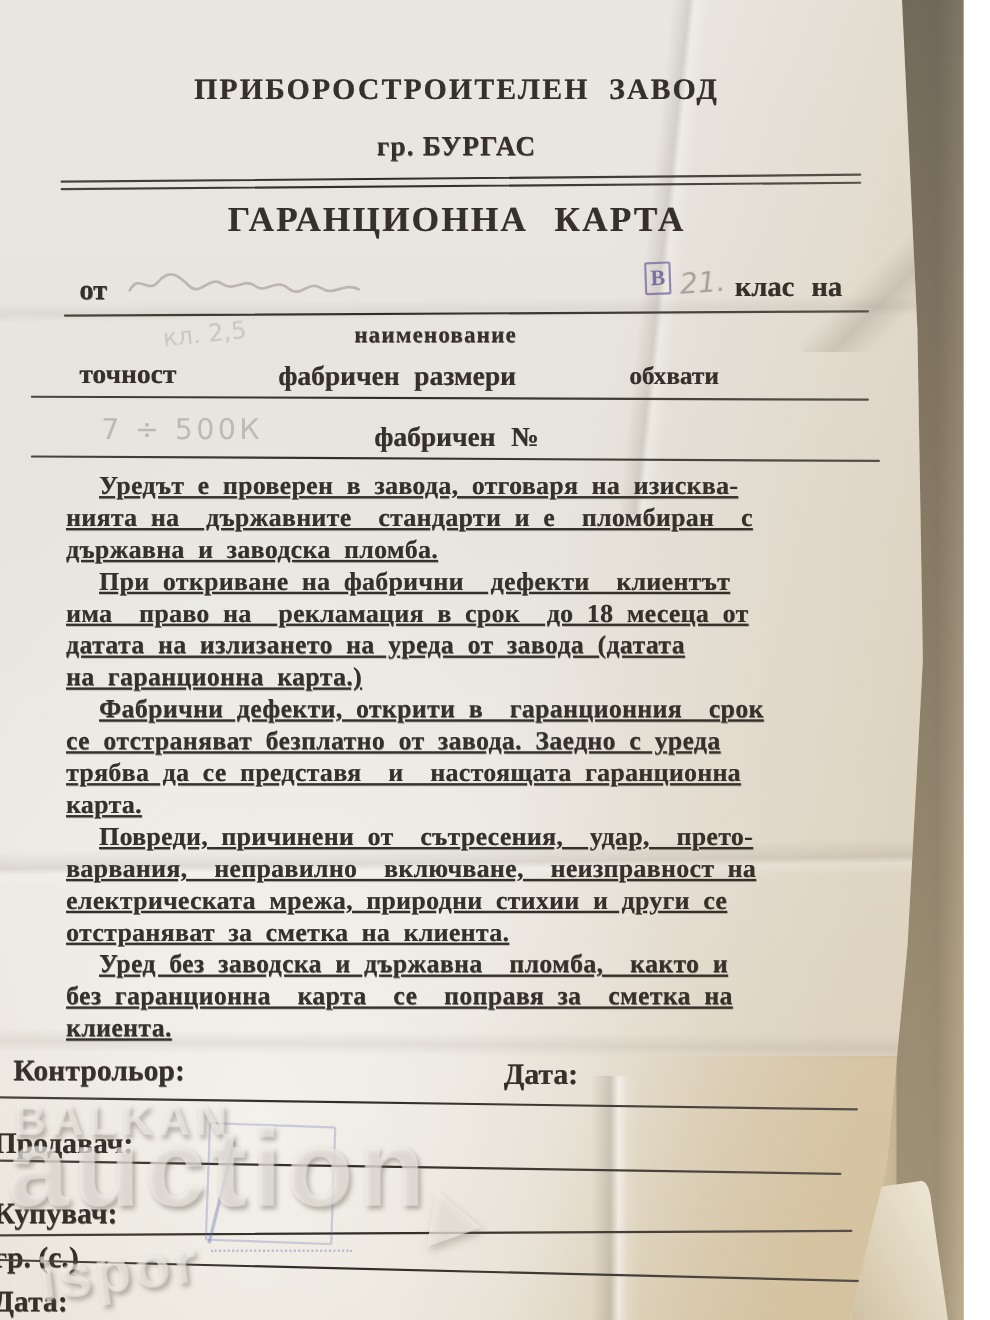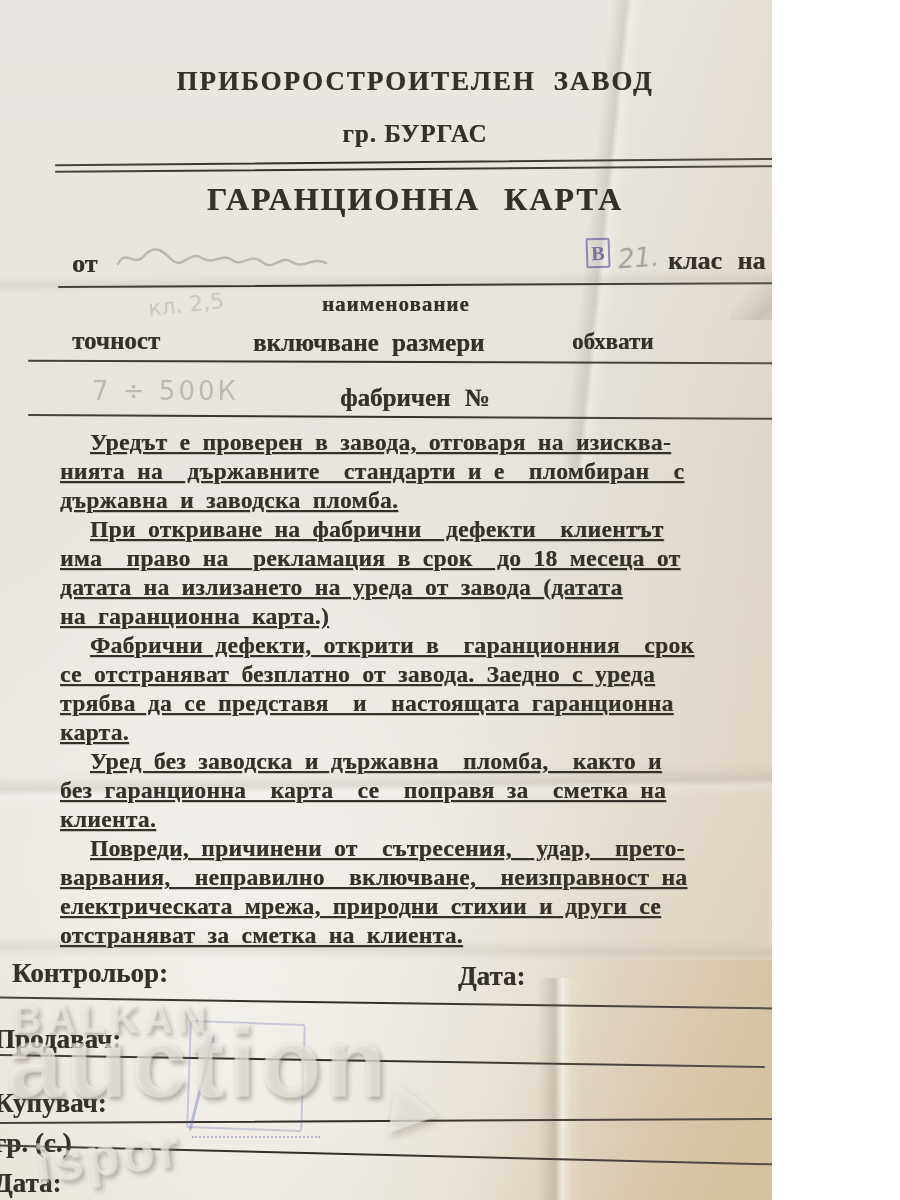--- a/index.html
+++ b/index.html
@@ -1,17 +1,17 @@
 <!DOCTYPE html>
 <html><head>
 <meta charset="utf-8">
 <style>
   html,body{margin:0;padding:0;}
   .photo{
-    position:relative; width:772px; height:1200px; overflow:hidden;
+    position:relative; width:876px; height:1200px; overflow:hidden;
     font-family:"Liberation Serif", serif; background:#b3a58c;
   }
   
   .backdrop{
     position:absolute; inset:0;
     background:linear-gradient(180deg,#8f8576 0px,#a2957f 300px,#b7a88e 620px,#ccbb9b 900px,#d9c8a6 1200px);
   }
   .backdrop-shade{
     position:absolute; top:0; right:0; width:80px; height:100%;
     background:linear-gradient(90deg, rgba(58,50,38,0) 0%, rgba(58,50,38,0.30) 70%, rgba(58,50,38,0.18) 100%);
@@ -152,46 +152,46 @@
       <div class="rule rule-d1"></div>
       <div class="rule rule-d2"></div>
       <div class="t center title">ГАРАНЦИОННА КАРТА</div>
 
       <div class="t from-label">от</div>
       <div class="t class-label">клас на</div>
       <div class="rule rule-1"></div>
       <div class="t name-caption">наименование</div>
 
       <div class="t precision">точност</div>
-      <div class="t dimensions">включване размери</div>
+      <div class="t dimensions">фабричен размери</div>
       <div class="t ranges">обхвати</div>
       <div class="rule rule-2"></div>
 
       <div class="t center factory-no">фабричен №</div>
       <div class="rule rule-3"></div>
 
       <div class="body-block">
         <p>Уредът е проверен в завода, отговаря на изисква-
 нията на  държавните  стандарти и е  пломбиран  с
 държавна и заводска пломба.</p>
         <p>При откриване на фабрични  дефекти  клиентът
 има  право на  рекламация в срок  до 18 месеца от
 датата на излизането на уреда от завода (датата
 на гаранционна карта.)</p>
         <p>Фабрични дефекти, открити в  гаранционния  срок
 се отстраняват безплатно от завода. Заедно с уреда
 трябва да се представя  и  настоящата гаранционна
 карта.</p>
-        <p>Уред без заводска и държавна  пломба,  както и
-без гаранционна  карта  се  поправя за  сметка на
-клиента.</p>
         <p>Повреди, причинени от  сътресения,  удар,  прето-
 варвания,  неправилно  включване,  неизправност на
 електрическата мрежа, природни стихии и други се
 отстраняват за сметка на клиента.</p>
+        <p>Уред без заводска и държавна  пломба,  както и
+без гаранционна  карта  се  поправя за  сметка на
+клиента.</p>
       </div>
 
       <div class="t controller">Контрольор:</div>
       <div class="t date-1">Дата:</div>
       <div class="rule rule-4"></div>
 
       <div class="t seller">Продавач:</div>
       <div class="rule rule-5"></div>
 
       <div class="t buyer">Купувач:</div>

